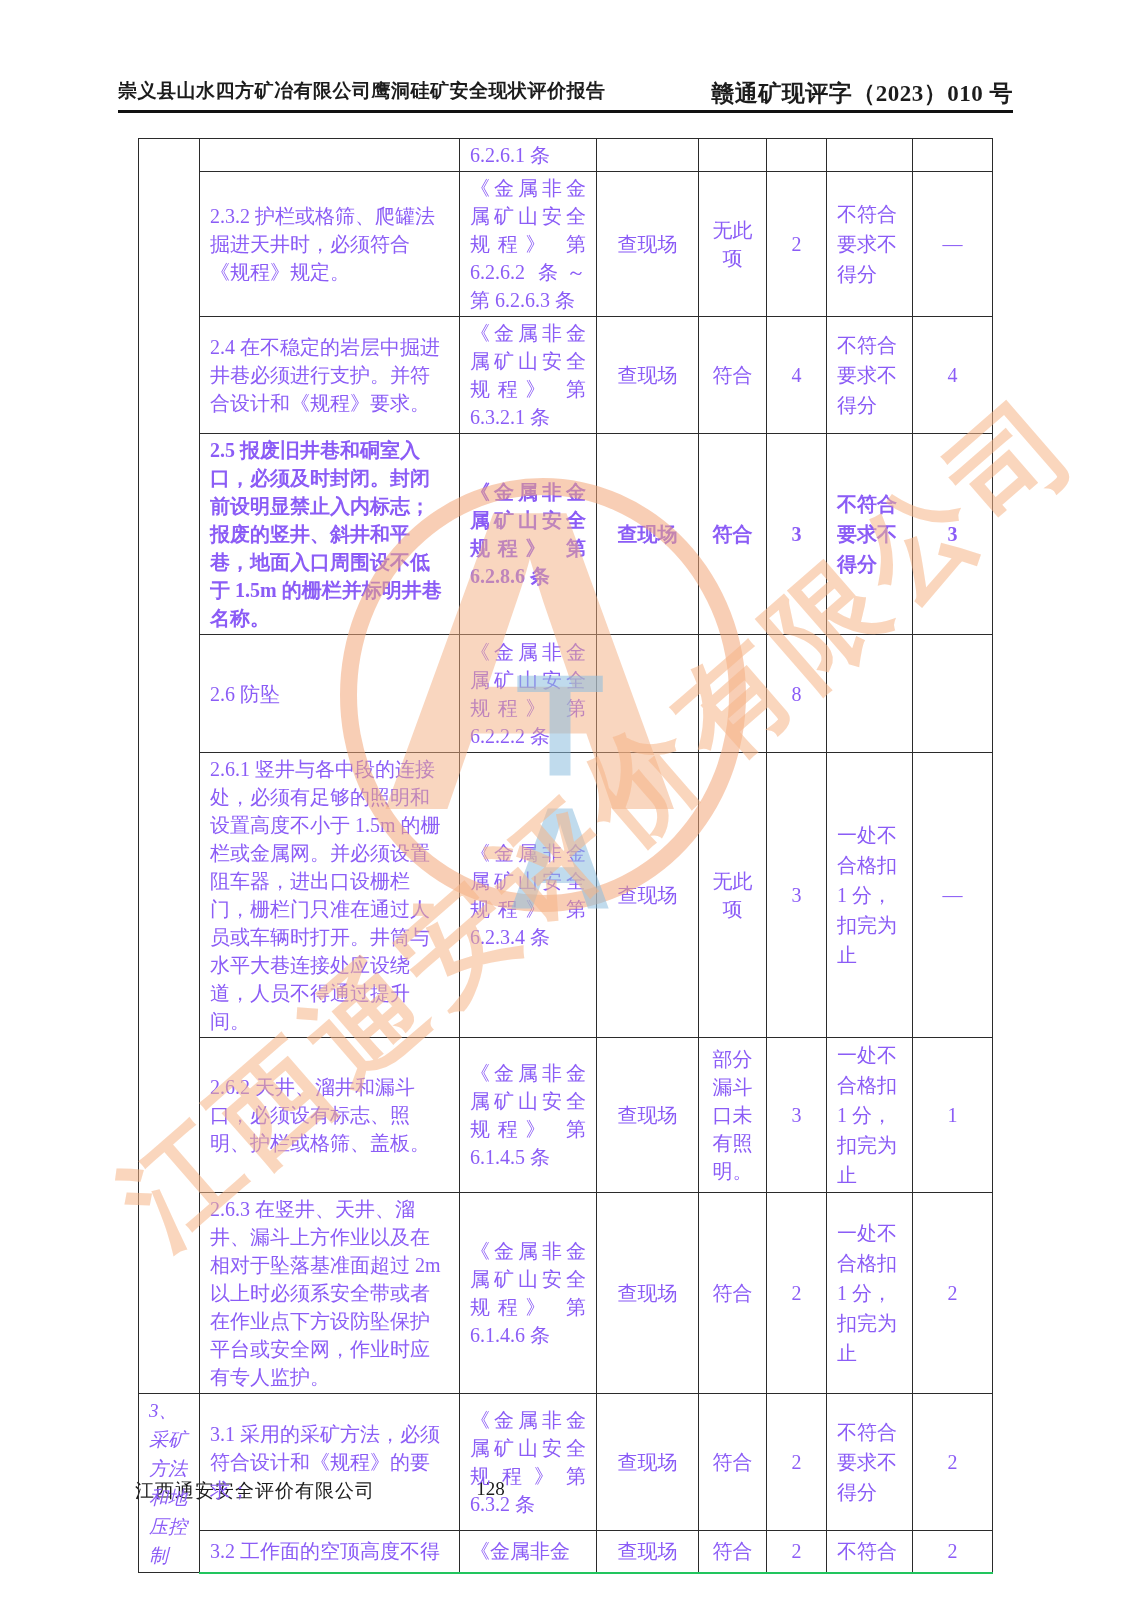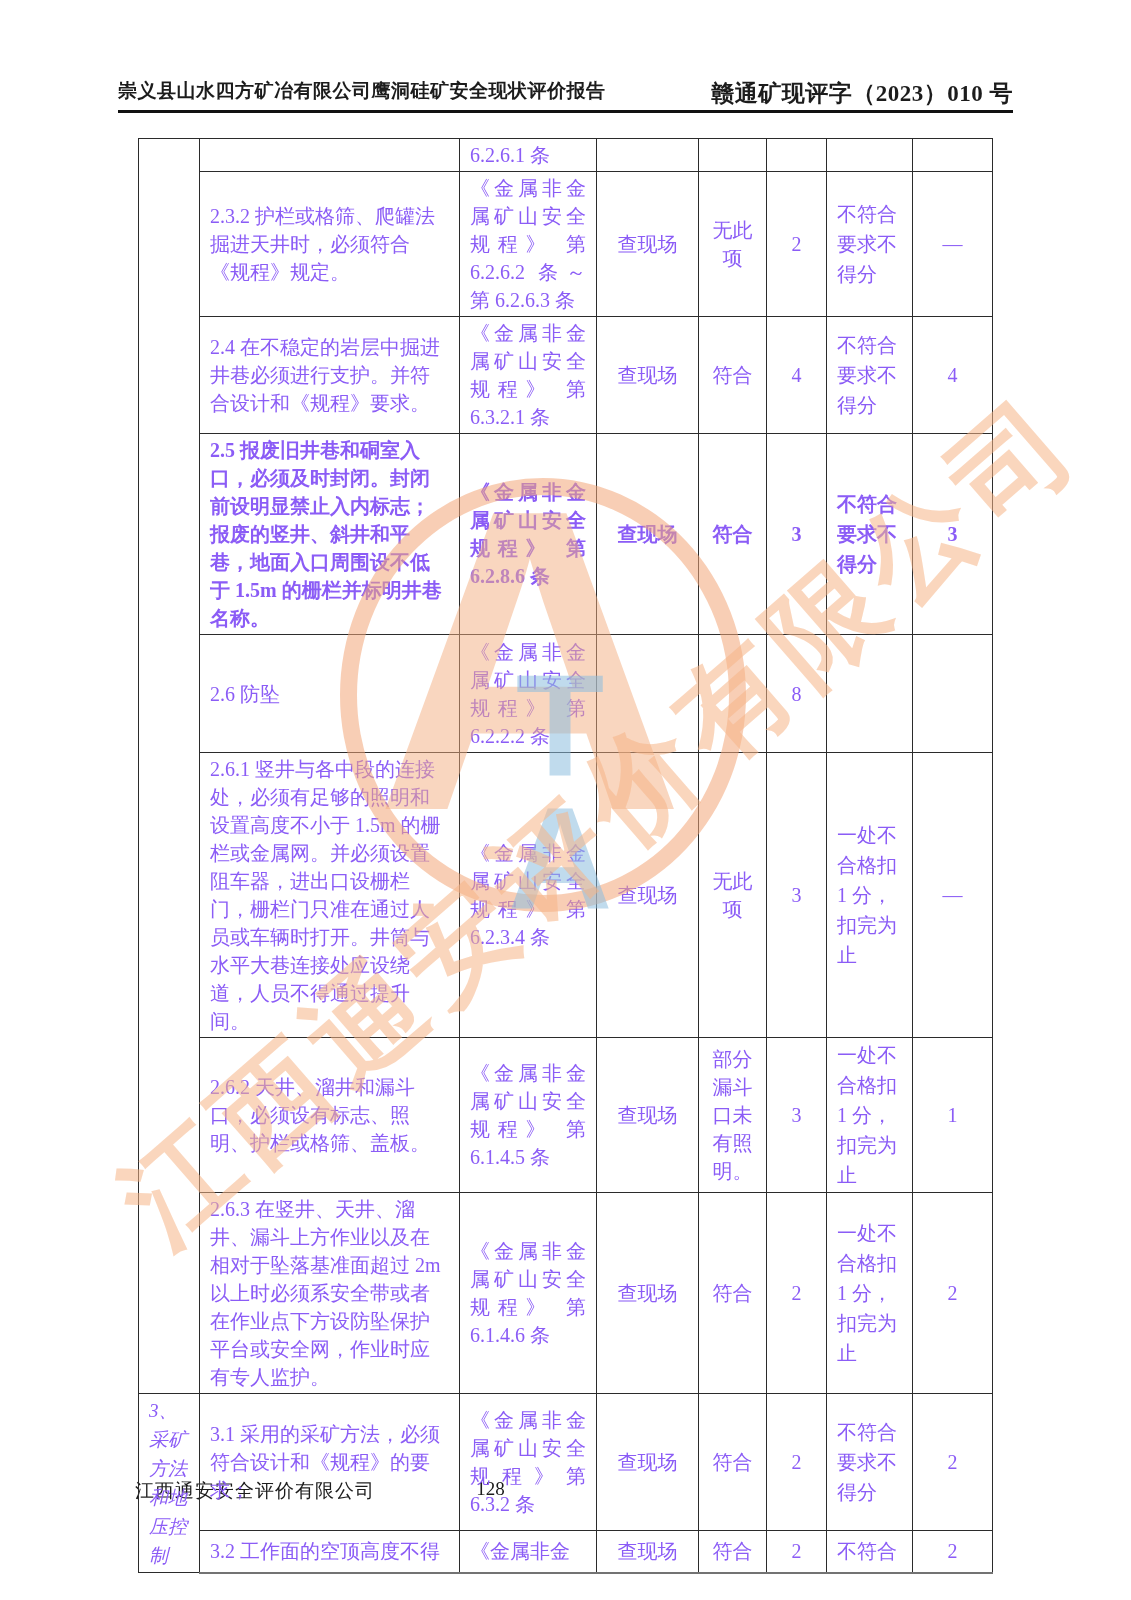--- a/index.html
+++ b/index.html
@@ -37,21 +37,21 @@
     border-collapse:collapse;table-layout:fixed;
     font-size:20px;line-height:28px;color:#8b5cf6;
     z-index:1;
   }
   #eval-table td{
     border:1px solid #2b2b2b;
     vertical-align:middle;
     overflow:hidden;
     padding:2px 10px;
   }
-  #eval-table tr.last-row td{border-bottom:2px solid #737373;}
+  #eval-table tr.last-row td{border-bottom:2px solid #22c55e;}
   td.c-category{padding:2px 1px;font-size:19px;text-align:left;line-height:29px;font-style:italic;}
   td.c-item{text-align:left;}
   td.c-basis{text-align:justify;text-align-last:left;}
   td.c-method,td.c-result,td.c-std,td.c-score{text-align:center;padding:2px 5px;}
   td.c-result{padding:2px 6px;}
   td.c-criteria{text-align:left;padding:2px 7px;line-height:30px;}
   
   .wm{position:absolute;pointer-events:none;z-index:5;}
   #wm-circle{
     left:340px;top:478px;width:372px;height:400px;

